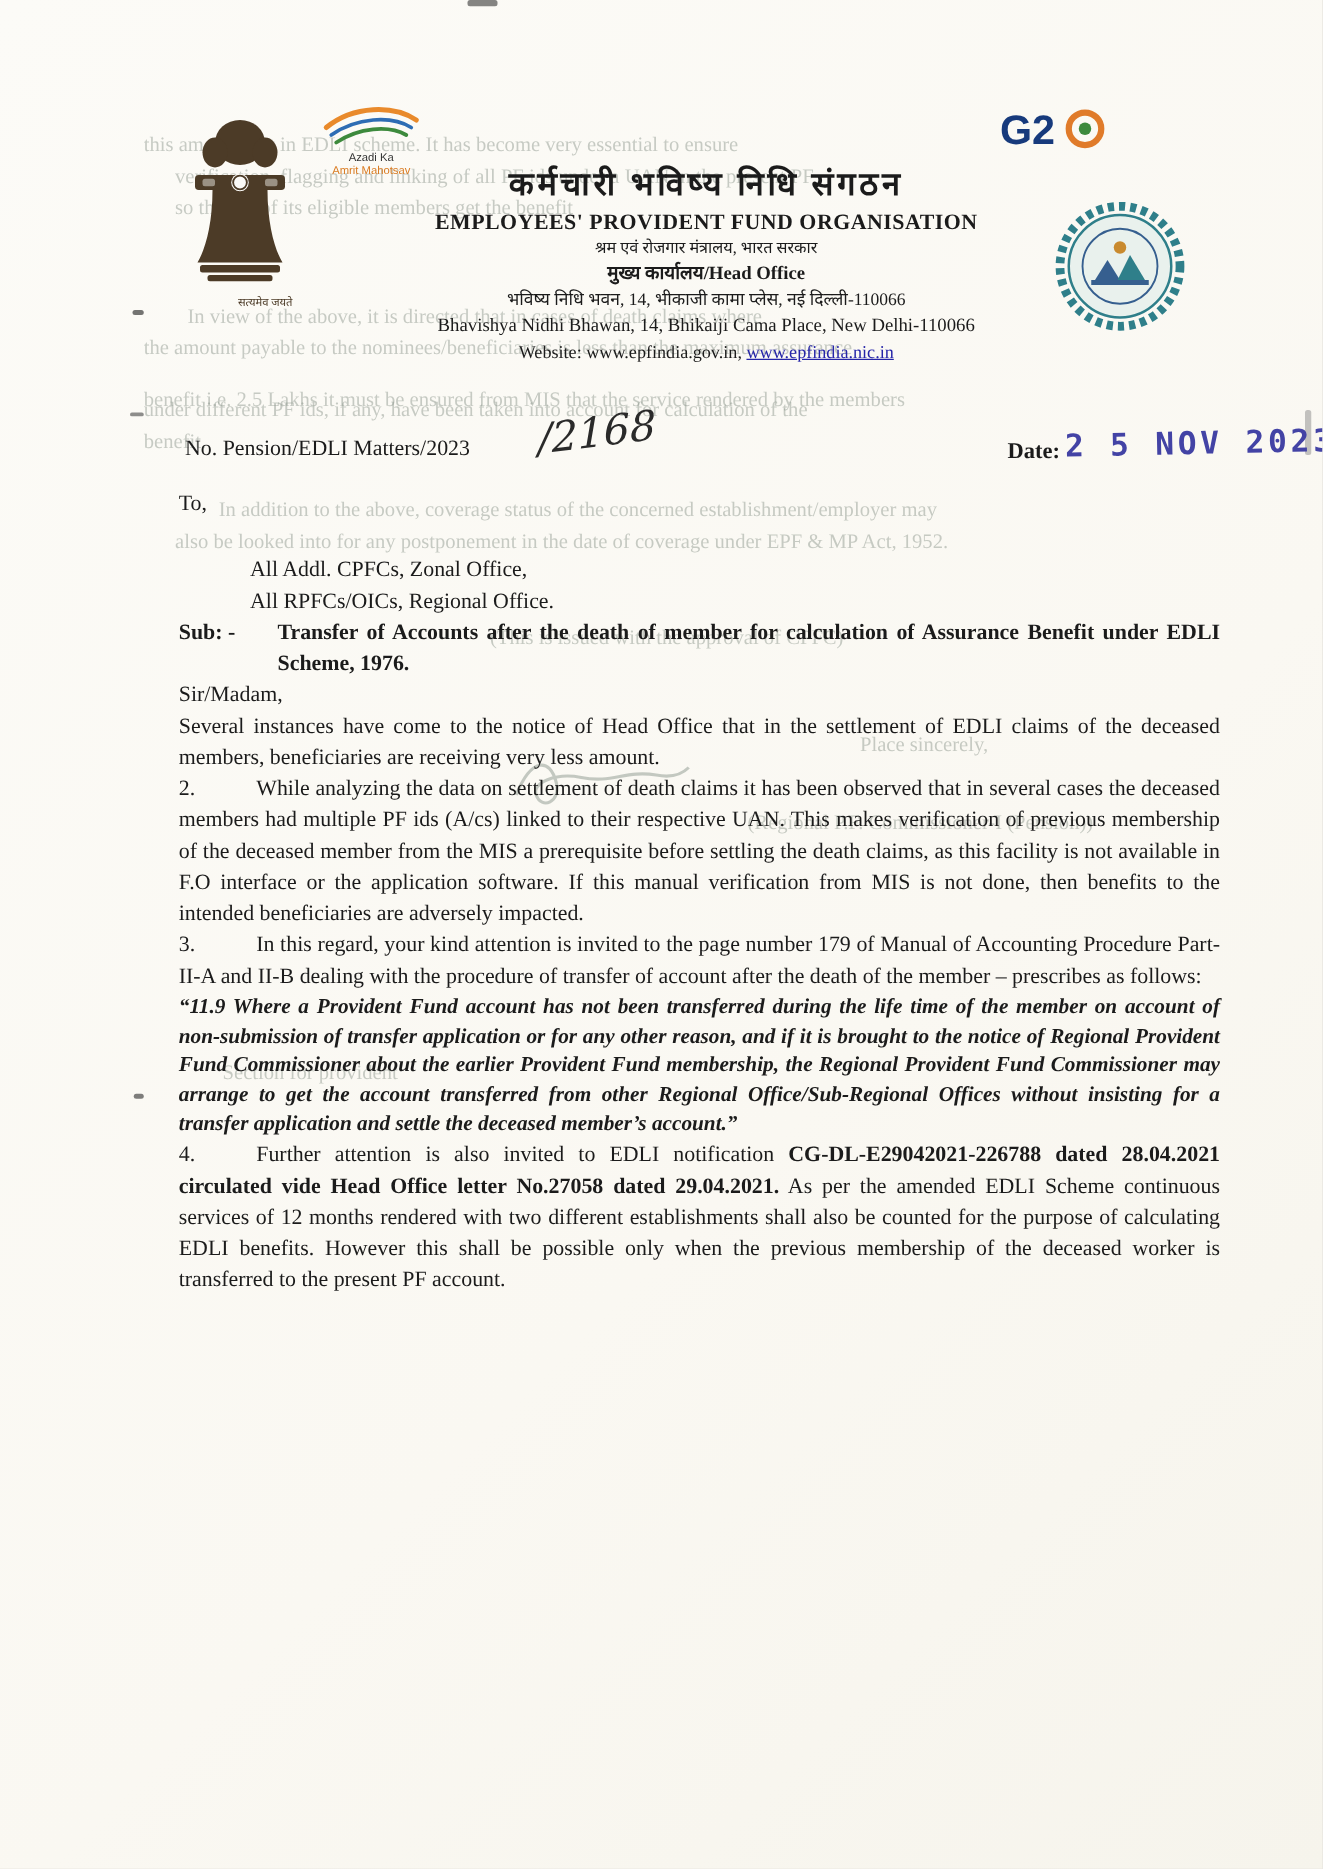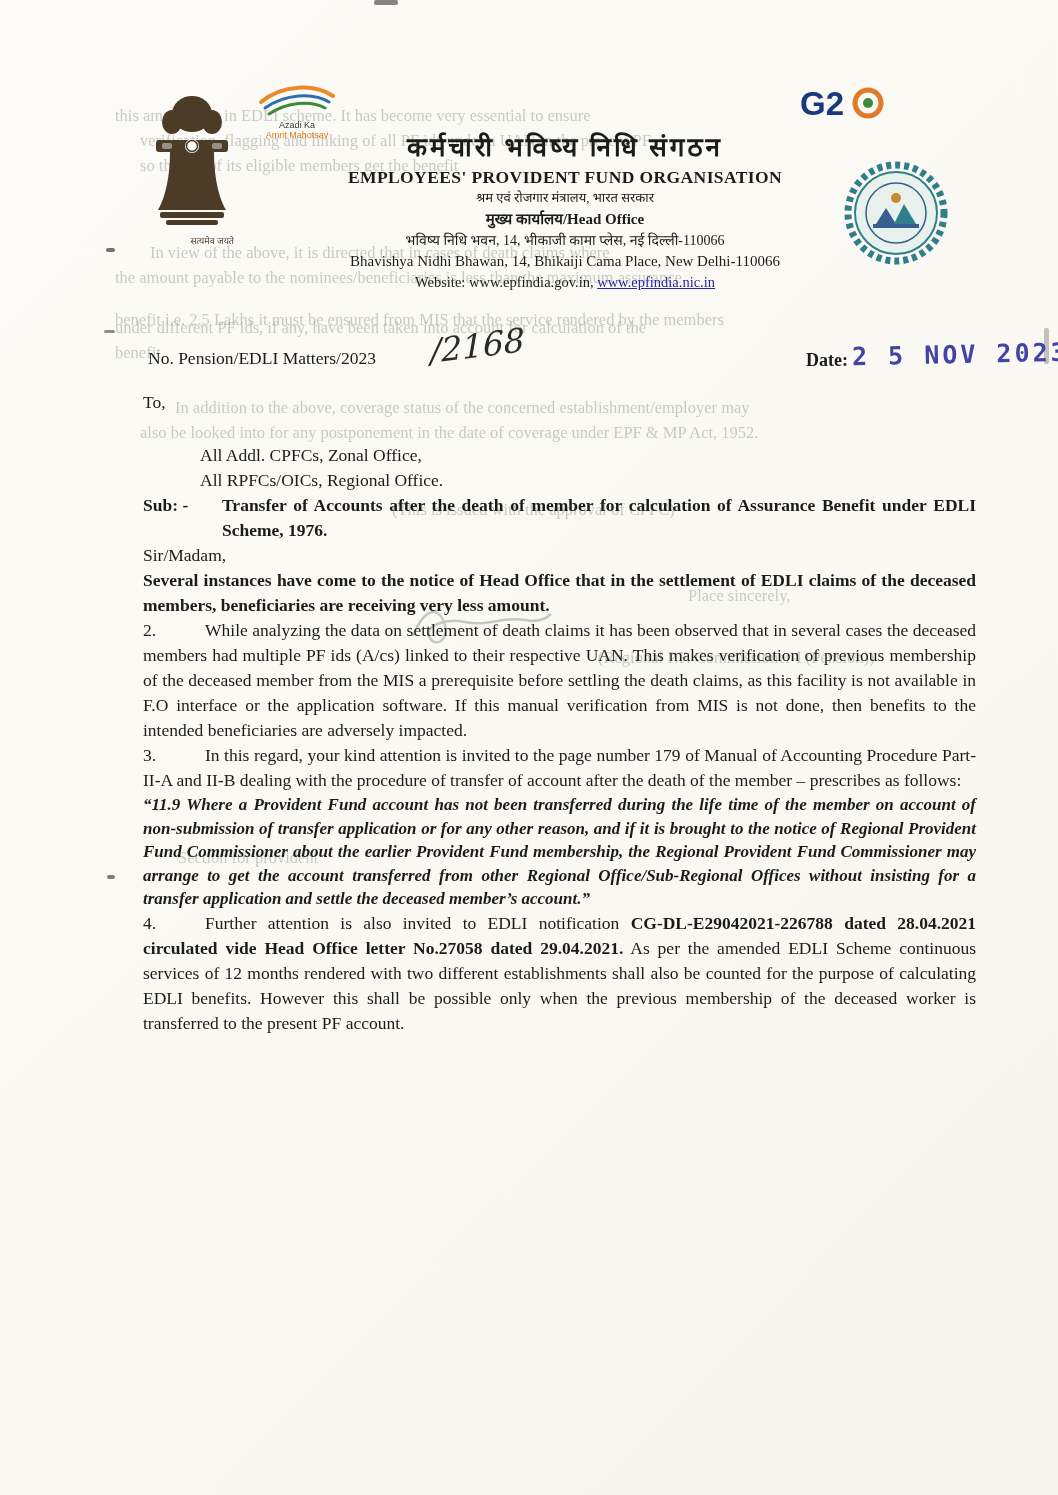--- a/index.html
+++ b/index.html
@@ -66,21 +66,21 @@
     transform:rotate(-1.2deg);white-space:nowrap;}
   
   .content{position:absolute;left:143px;top:390px;width:833px;font-size:17.5px;line-height:25px;}
   .content p{margin:0;}
   .to{margin:0;}
   .recipients{margin:28px 0 0 57px;}
   .subject{margin-top:38px;font-weight:bold;text-align:justify;padding-left:79px;text-indent:-79px;}
   .sub-label{display:inline-block;width:79px;text-indent:0;}
   .greeting{margin-top:36px;}
   .para{margin-top:22px;text-align:justify;}
-  .p1{margin-top:24px;font-weight:bold;}
+  .p1{margin-top:24px;}
   .p3{margin-top:20px;}
   .p4{margin-top:28px;}
   .pnum{display:inline-block;width:62px;}
   .quote{margin:26px 0 0 62px;font-weight:bold;font-style:italic;text-align:justify;
     font-size:17px;line-height:23.5px;}
   .b{font-weight:bold;}
 </style>
 </head>
 <body>
 

